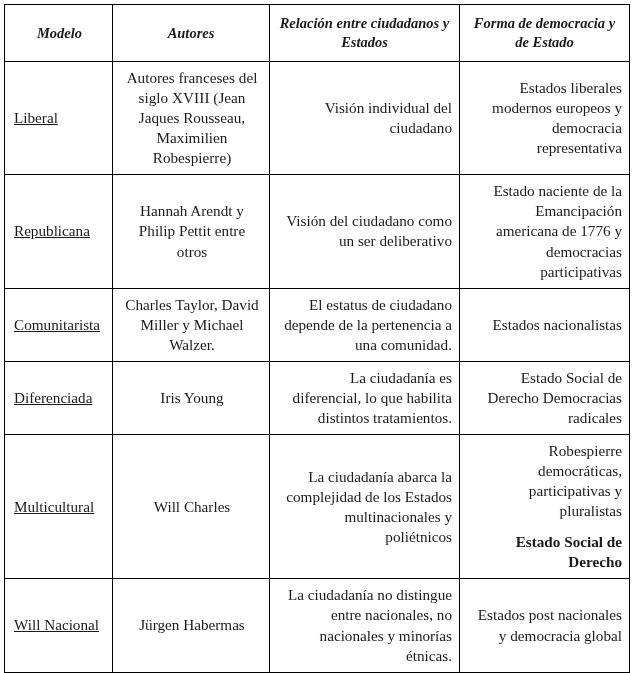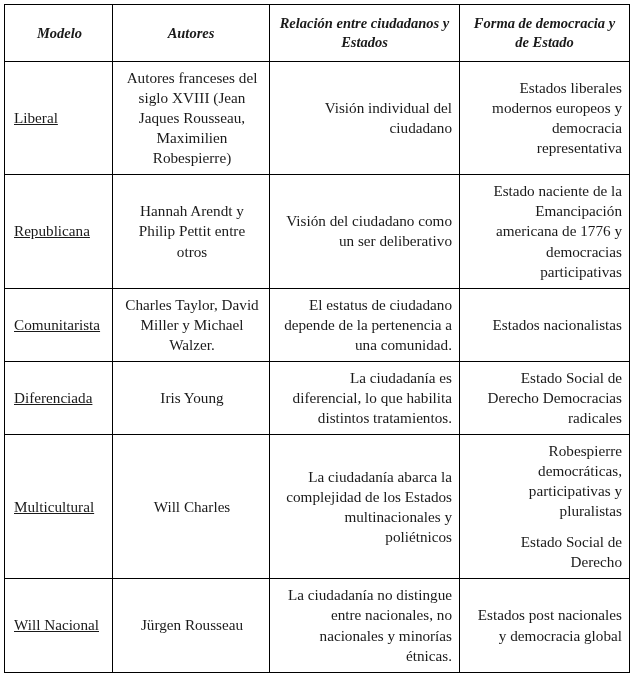--- a/index.html
+++ b/index.html
@@ -65,20 +65,21 @@
   tbody td.col-model   { text-align: left; text-decoration: underline; }
   tbody td.col-authors { text-align: center; }
   tbody td.col-rel     { text-align: right; }
   tbody td.col-form    { text-align: right; }
 
   tbody td p {
     margin: 0;
   }
   tbody td p + p {
     margin-top: 11px;
+    font-weight: bold;
   }
 
   .smallcaps {
     font-variant: small-caps;
     letter-spacing: 0.1px;
   }
 </style>
 </head>
 <body>
 
@@ -141,21 +142,21 @@
         <td class="col-authors">Will Charles</td>
         <td class="col-rel">La ciudadanía abarca la complejidad de los Estados multinacionales y poliétnicos</td>
         <td class="col-form">
           <p>Robespierre democráticas, participativas y pluralistas</p>
           <p>Estado Social de Derecho</p>
         </td>
       </tr>
 
       <tr>
         <td class="col-model">Will Nacional</td>
-        <td class="col-authors">Jürgen Rousseau</td>
+        <td class="col-authors">Jürgen Habermas</td>
         <td class="col-rel">La ciudadanía no distingue entre nacionales, no nacionales y minorías étnicas.</td>
         <td class="col-form">
             <p>Estados post nacionales y democracia global</p>
           </td>
       </tr>
 
       <tr>
         <td class="col-model"> </td>
         <td class="col-authors">David Held, Adela Cortina y Martha Nussbaun</td>
         <td class="col-rel">La ciudadanía es un conjunto de deberes y derechos de contenido general común independiente de los Estados nacionales.</td>

